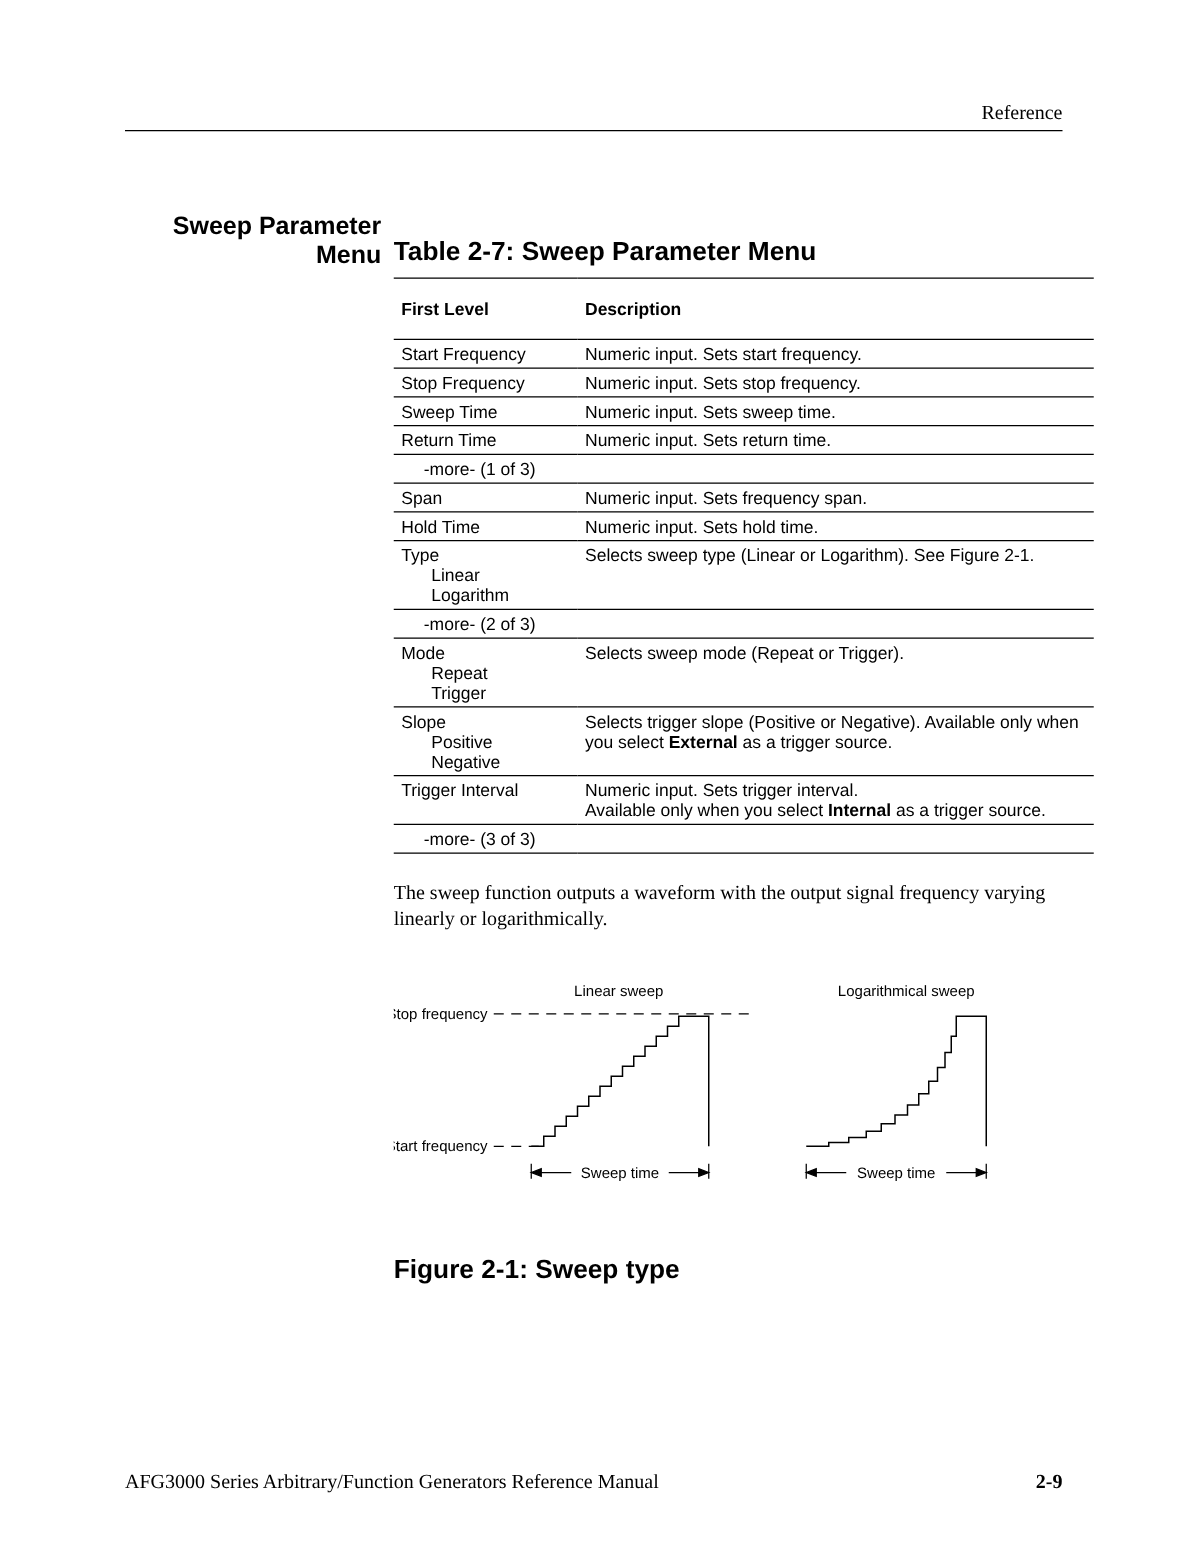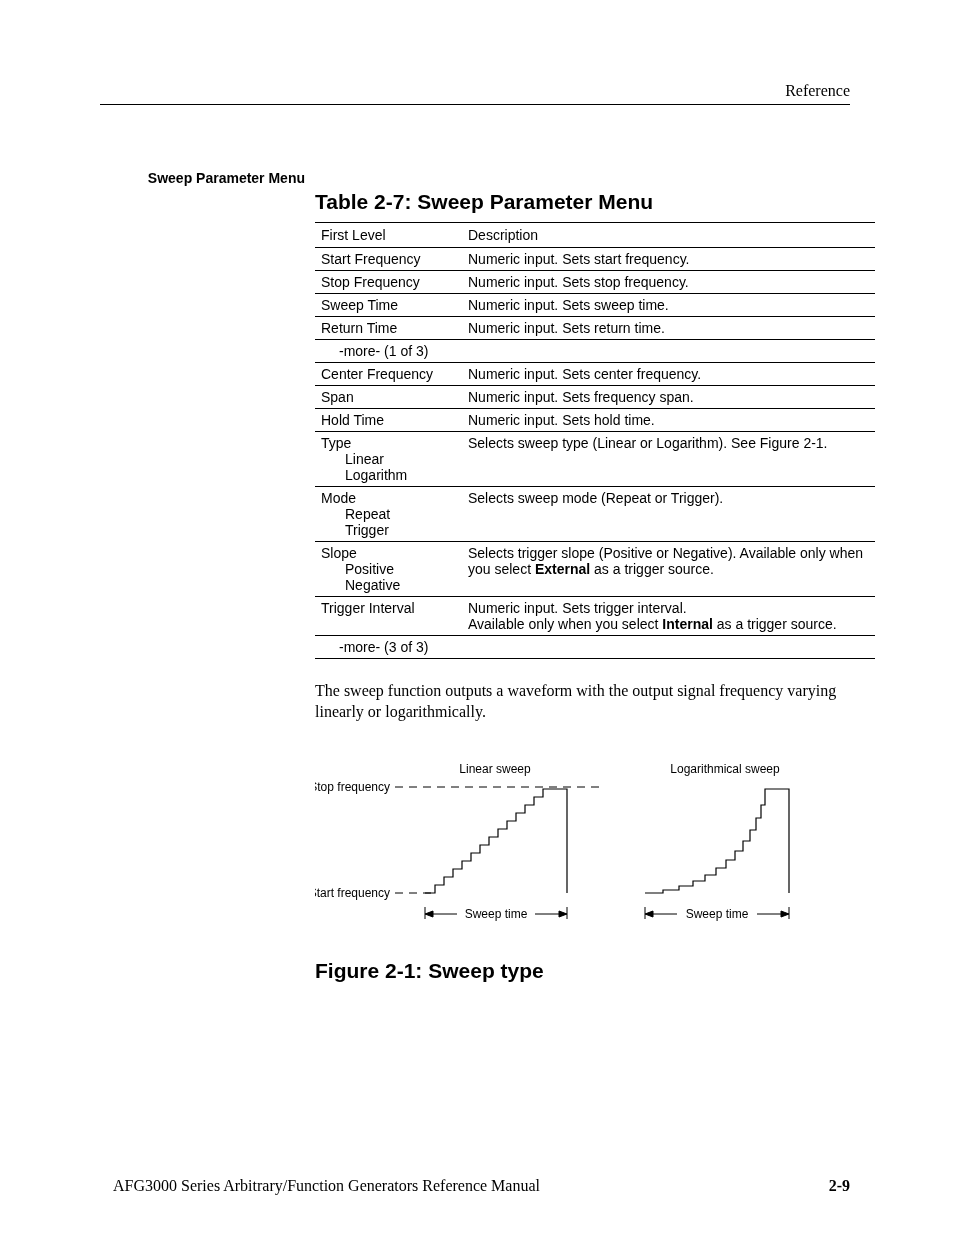--- a/index.html
+++ b/index.html
@@ -1,33 +1,33 @@
 <!DOCTYPE html>
 <html><head>
 <meta charset="utf-8">
 <style>
   html,body{margin:0;padding:0;background:#fff;color:#000;font-family:"Times New Roman",Times,serif;font-size:16px}
   .page{width:920px;height:1235px;position:relative;box-sizing:border-box;padding:80px 70px 40px 100px}
   .running-head{position:absolute;top:82px;right:70px;font-size:16px}
   .running-head-rule{position:absolute;top:104px;left:100px;right:70px;border-bottom:1px solid #000}
   .sans{font-family:Arial,Helvetica,sans-serif}
   .section{display:flex;margin-top:90px}
-  .side-title{width:215px;flex:0 0 215px;font-weight:700;font-size:14px;padding-right:10px;text-align:right;box-sizing:border-box}
+  .side-title{width:215px;flex:0 0 215px;font-weight:700;font-size:20px;padding-right:10px;text-align:right;box-sizing:border-box}
   .body-col{flex:1 1 auto}
   .para{font-size:16px;line-height:1.3;margin:0 0 20px 0}
   .tbl-caption{font-weight:700;font-size:21px;margin:20px 0 8px 0}
   table.doc{border-collapse:collapse;width:560px;font-size:14px}
-  table.doc th{text-align:left;font-weight:400;border-top:1.5px solid #000;border-bottom:1.5px solid #000;padding:4px 6px}
+  table.doc th{text-align:left;font-weight:700;border-top:1.5px solid #000;border-bottom:1.5px solid #000;padding:16px 6px}
   table.doc td{border-bottom:1px solid #000;padding:3px 6px;vertical-align:top}
   table.doc td.first{width:135px}
   table.doc tr.last td{border-bottom:1.5px solid #000}
   .indent{display:block;padding-left:18px}
   .indent2{display:block;padding-left:24px}
   .figure-wrap{margin-top:36px}
-  .footer{position:absolute;left:113px;right:70px;bottom:40px;display:flex;justify-content:space-between;font-size:16px}
+  .footer{position:absolute;left:100px;right:70px;bottom:40px;display:flex;justify-content:space-between;font-size:16px}
   .footer .pg{font-weight:700}
   svg text{font-family:Arial,Helvetica,sans-serif}
 </style>
 </head>
 <body>
 
 <div class="page">
 
   <div class="running-head">Reference</div>
   <div class="running-head-rule"></div>
@@ -62,34 +62,36 @@
               <td class="first">Return Time</td>
               <td>Numeric input. Sets return time.</td>
             </tr>
             <tr>
               <td class="first">
                 <span class="indent">-more- (1 of 3)</span>
               </td>
               <td></td>
             </tr>
             <tr>
-              <td class="first">Center Frequency</td>
-              <td>Numeric input. Sets center frequency.</td>
-            </tr>
-            <tr>
               <td class="first">Span</td>
               <td>Numeric input. Sets frequency span.</td>
             </tr>
             <tr>
               <td class="first">Hold Time</td>
               <td>Numeric input. Sets hold time.</td>
             </tr>
             <tr>
               <td class="first">Type<span class="indent2">Linear</span><span class="indent2">Logarithm</span></td>
               <td>Selects sweep type (Linear or Logarithm). See Figure 2-1.</td>
+            </tr>
+            <tr>
+              <td class="first">
+                <span class="indent">-more- (2 of 3)</span>
+              </td>
+              <td></td>
             </tr>
             <tr>
               <td class="first">Mode<span class="indent2">Repeat</span><span class="indent2">Trigger</span></td>
               <td>Selects sweep mode (Repeat or Trigger).</td>
             </tr>
             <tr>
               <td class="first">Slope<span class="indent2">Positive</span><span class="indent2">Negative</span></td>
               <td>Selects trigger slope (Positive or Negative). Available only when you select <b>External</b> as a trigger source.</td>
             </tr>
             <tr>
@@ -138,21 +140,21 @@
             <line x1="474" y1="148" x2="474" y2="160"></line>
             <line x1="332" y1="155" x2="362" y2="155"></line>
             <line x1="442" y1="155" x2="472" y2="155"></line>
             <polygon points="330,155 338,152 338,158" fill="#000"></polygon>
             <polygon points="474,155 466,152 466,158" fill="#000"></polygon>
           </g>
           <text x="402" y="159" font-size="12" text-anchor="middle">Sweep time</text>
         </svg>
       </div>
 
-      <div class="tbl-caption sans" style="margin-top:6px">Figure 2-1: Sweep type</div>
+      <div class="tbl-caption sans" style="margin-top:26px">Figure 2-1: Sweep type</div>
     </div>
   </div>
 
   <div class="footer">
     <span>AFG3000 Series Arbitrary/Function Generators Reference Manual</span>
     <span class="pg">2-9</span>
   </div>
 </div>
 
 </body></html>

